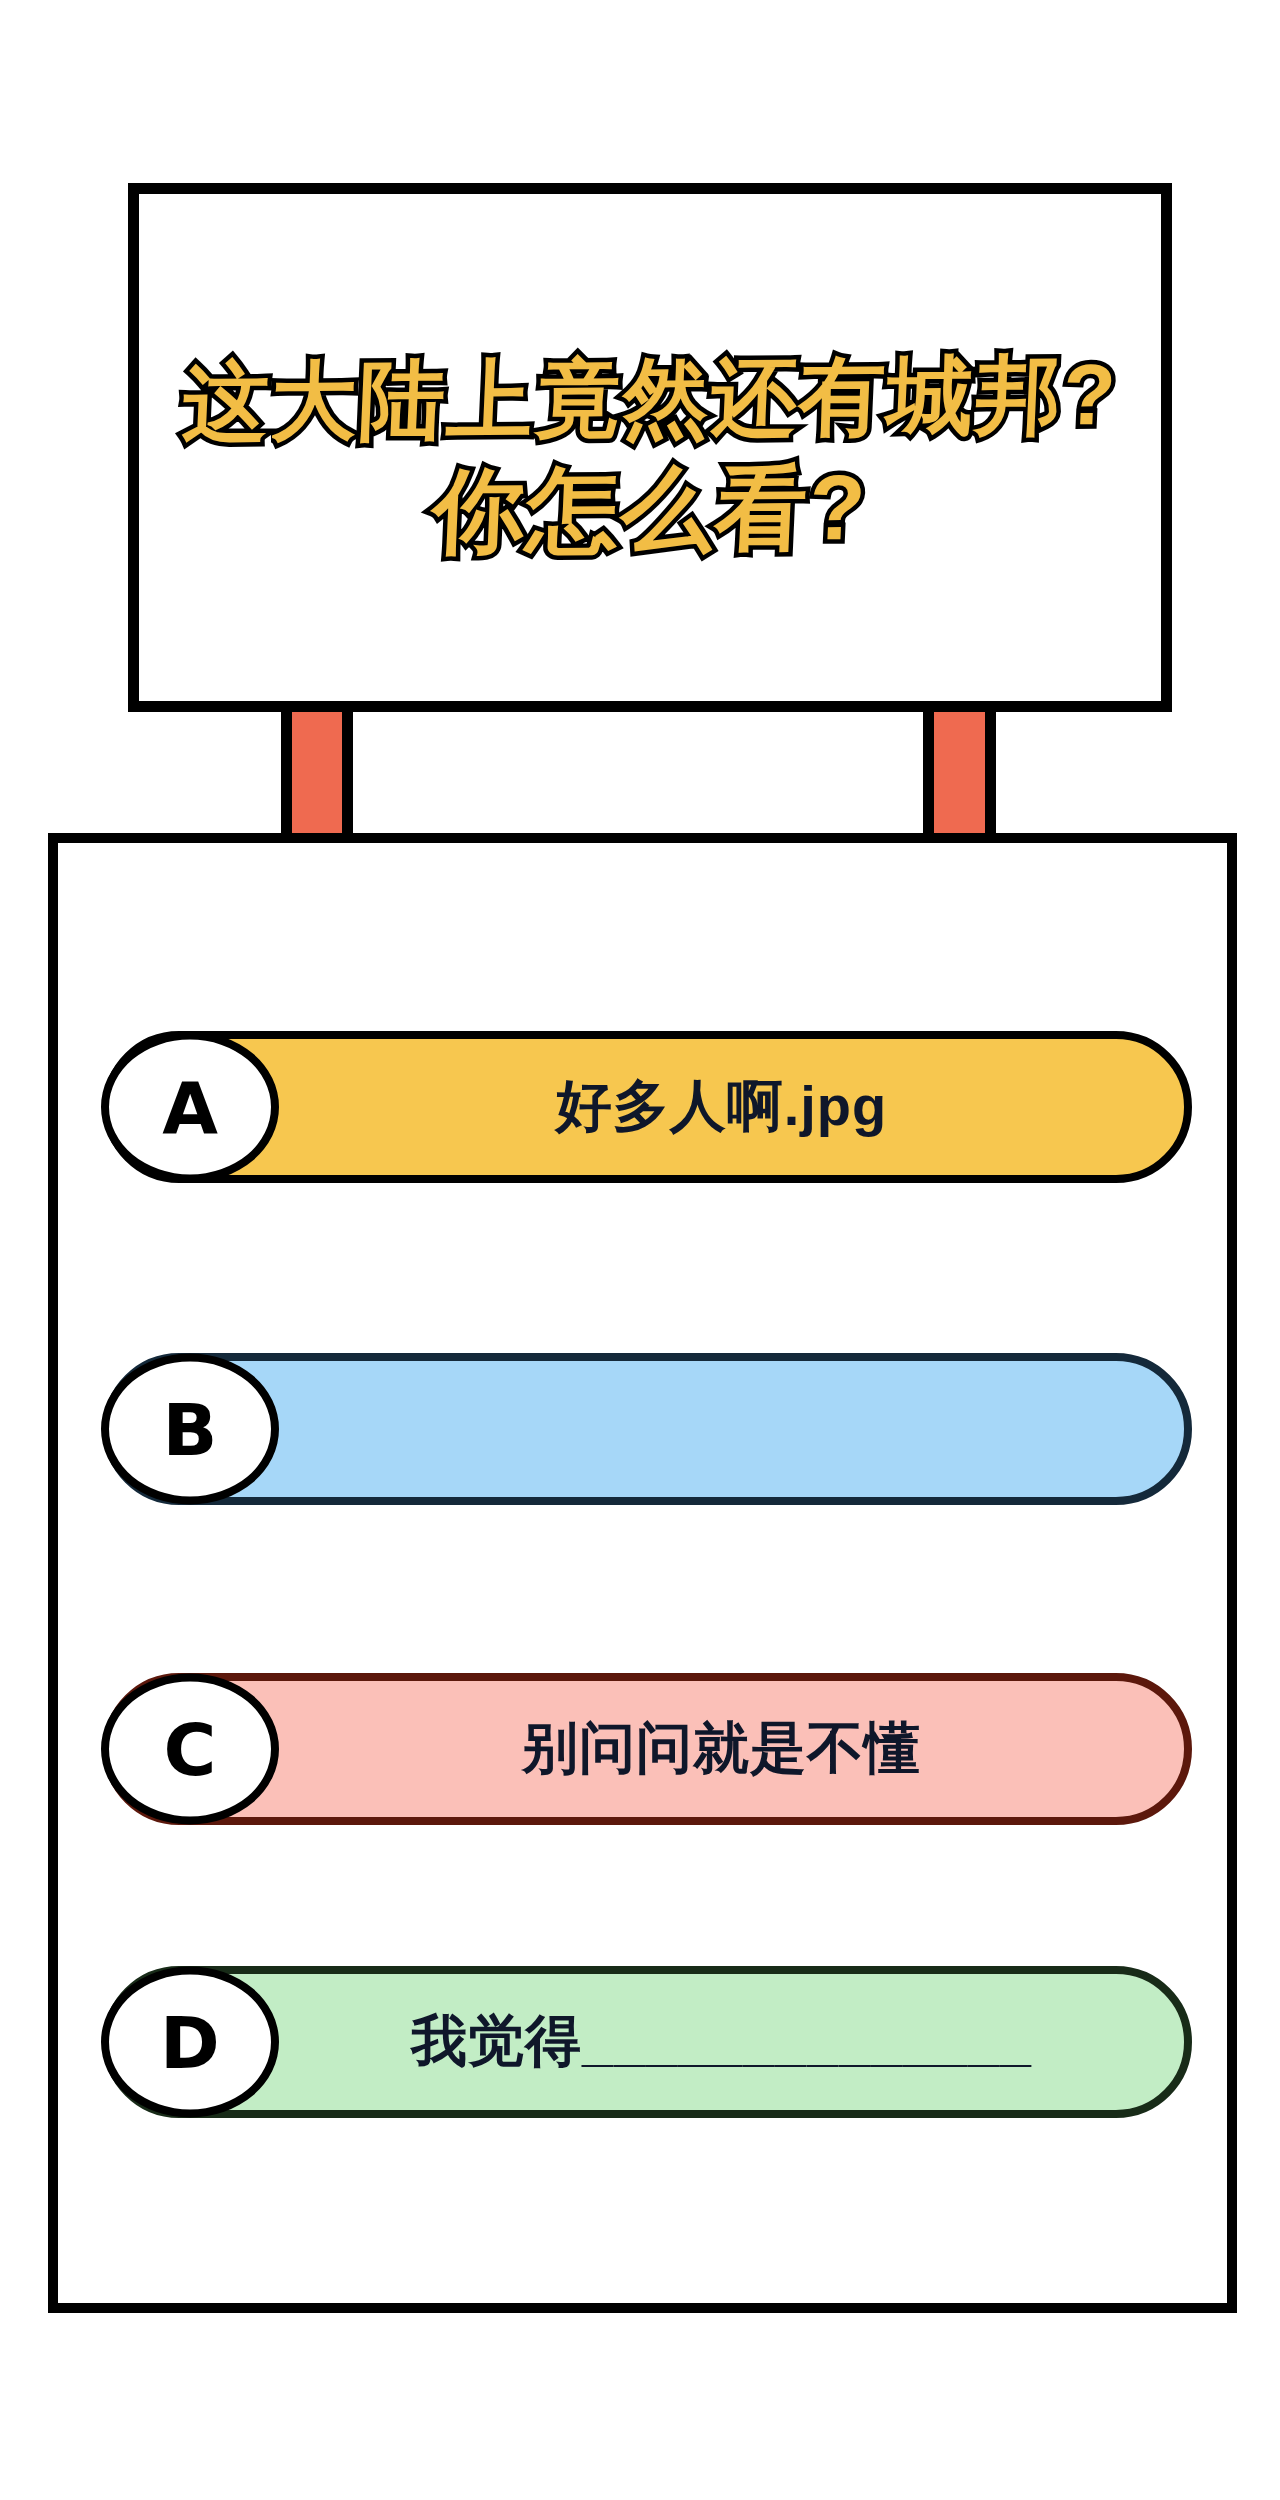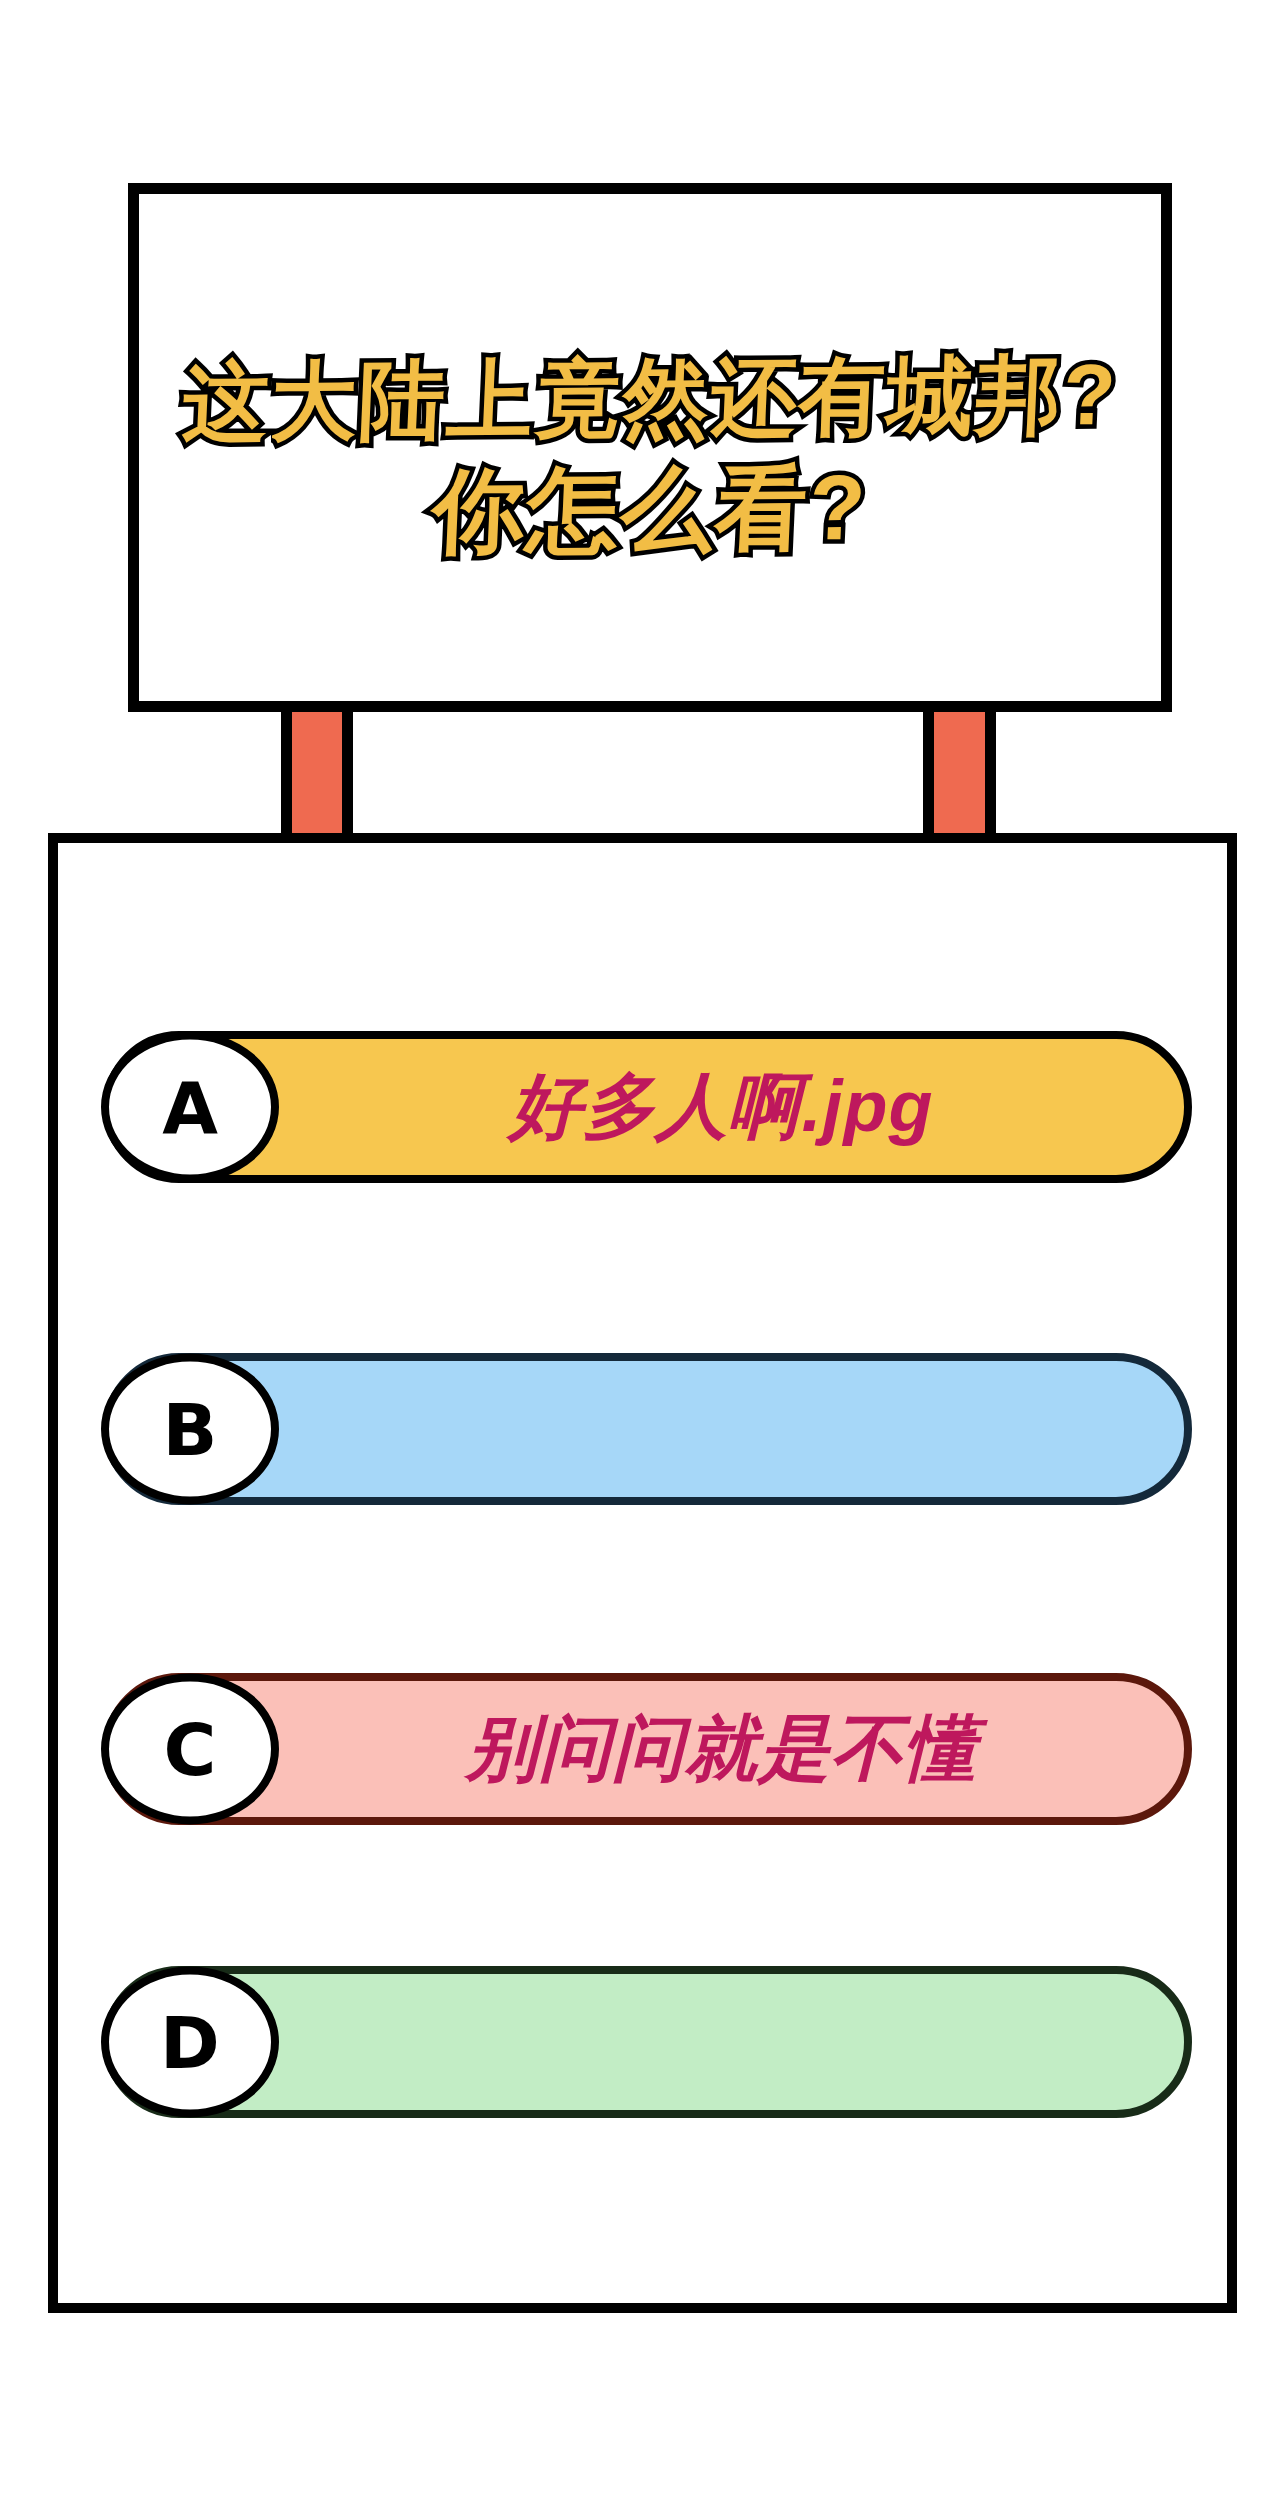--- a/index.html
+++ b/index.html
@@ -82,24 +82,23 @@
     display:flex;align-items:center;justify-content:center;
   }
   .badge span{
     font-family:"DejaVu Sans", sans-serif;
     font-size:72px;font-weight:600;color:#000;
     line-height:1;
   }
   .option-label{
     position:absolute;left:160px;right:12px;top:0;bottom:0;
     display:flex;align-items:center;justify-content:center;
-    font-size:72px;font-weight:600;color:#be185d;
+    font-size:56px;font-weight:600;color:#0f172a;
     letter-spacing:1px;
     white-space:nowrap;
-    font-style:italic;
   }
 </style>
 </head>
 <body>
 
 <div class="page">
 
   <div class="sign">
     <div class="title-line l1" style="color: rgb(242, 189, 69);">这大陆上竟然还有城邦?</div>
     <div class="title-line l2" style="color: rgb(242, 189, 69);">你怎么看?</div>
@@ -127,15 +126,16 @@
     <div class="badge">
       <span>C</span>
     </div>
     <div class="option-label">别问问就是不懂</div>
   </div>
 
   <div class="option option-d" style="background-color: rgb(194, 237, 197); border-color: rgb(24, 43, 24);">
     <div class="badge">
       <span>D</span>
     </div>
+    <div class="option-label">我觉得______________</div>
   </div>
 
 </div>
 
 </body></html>

